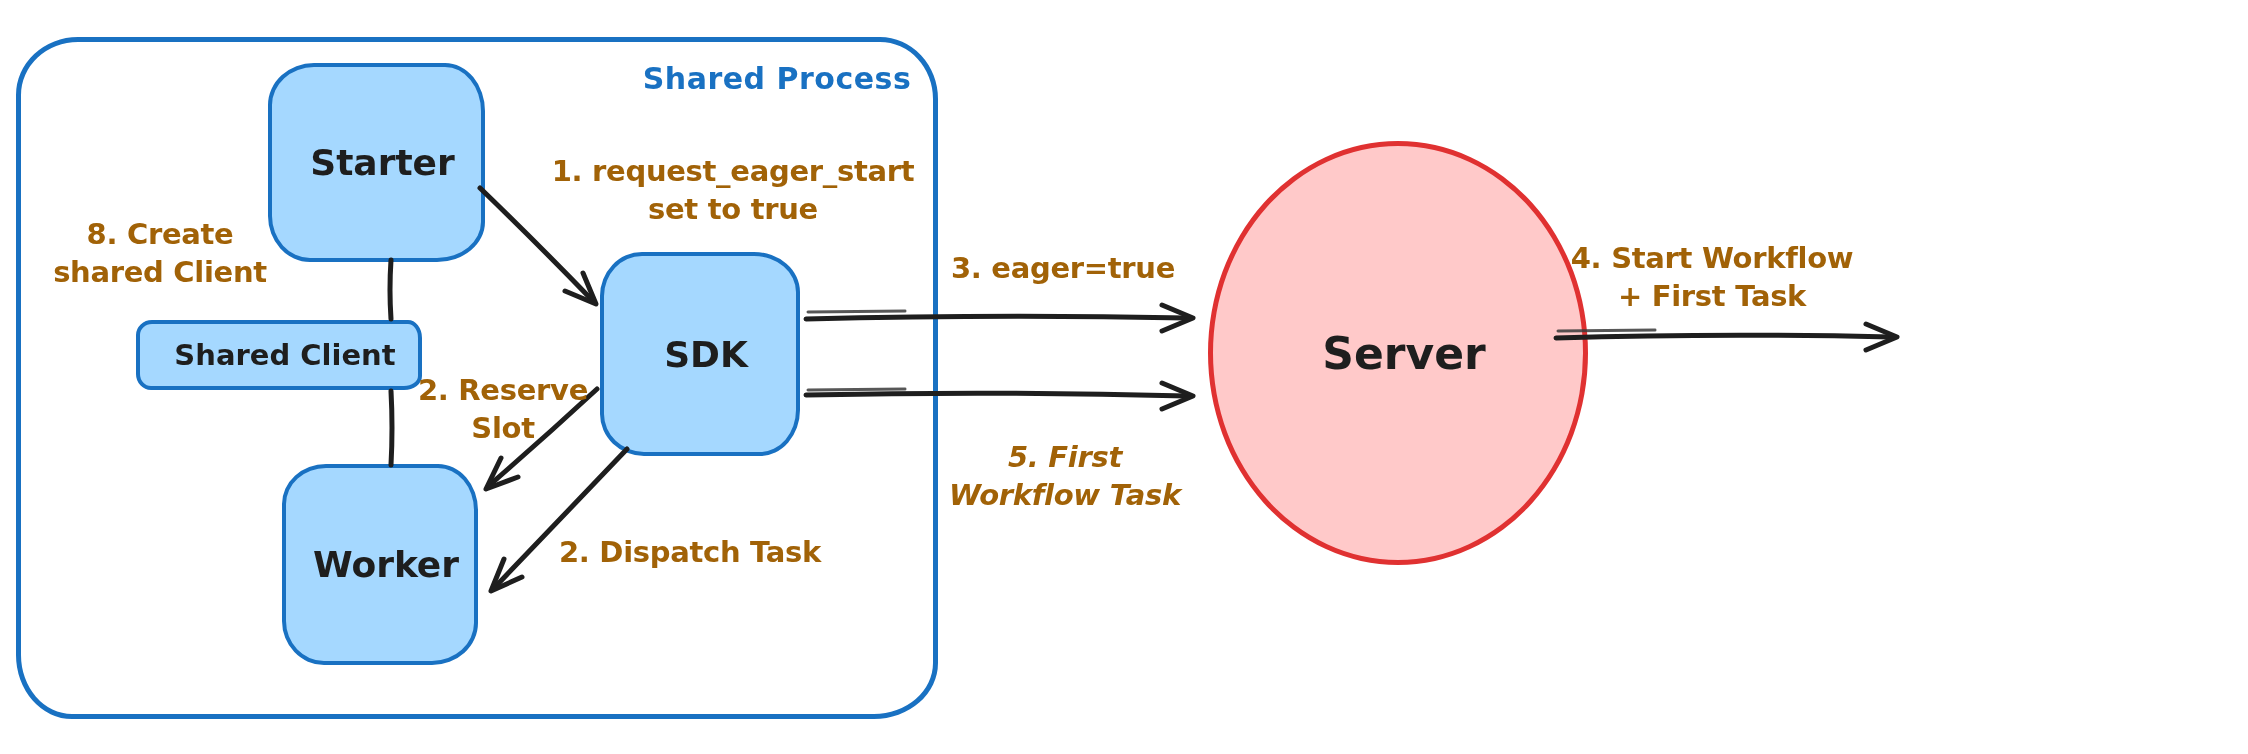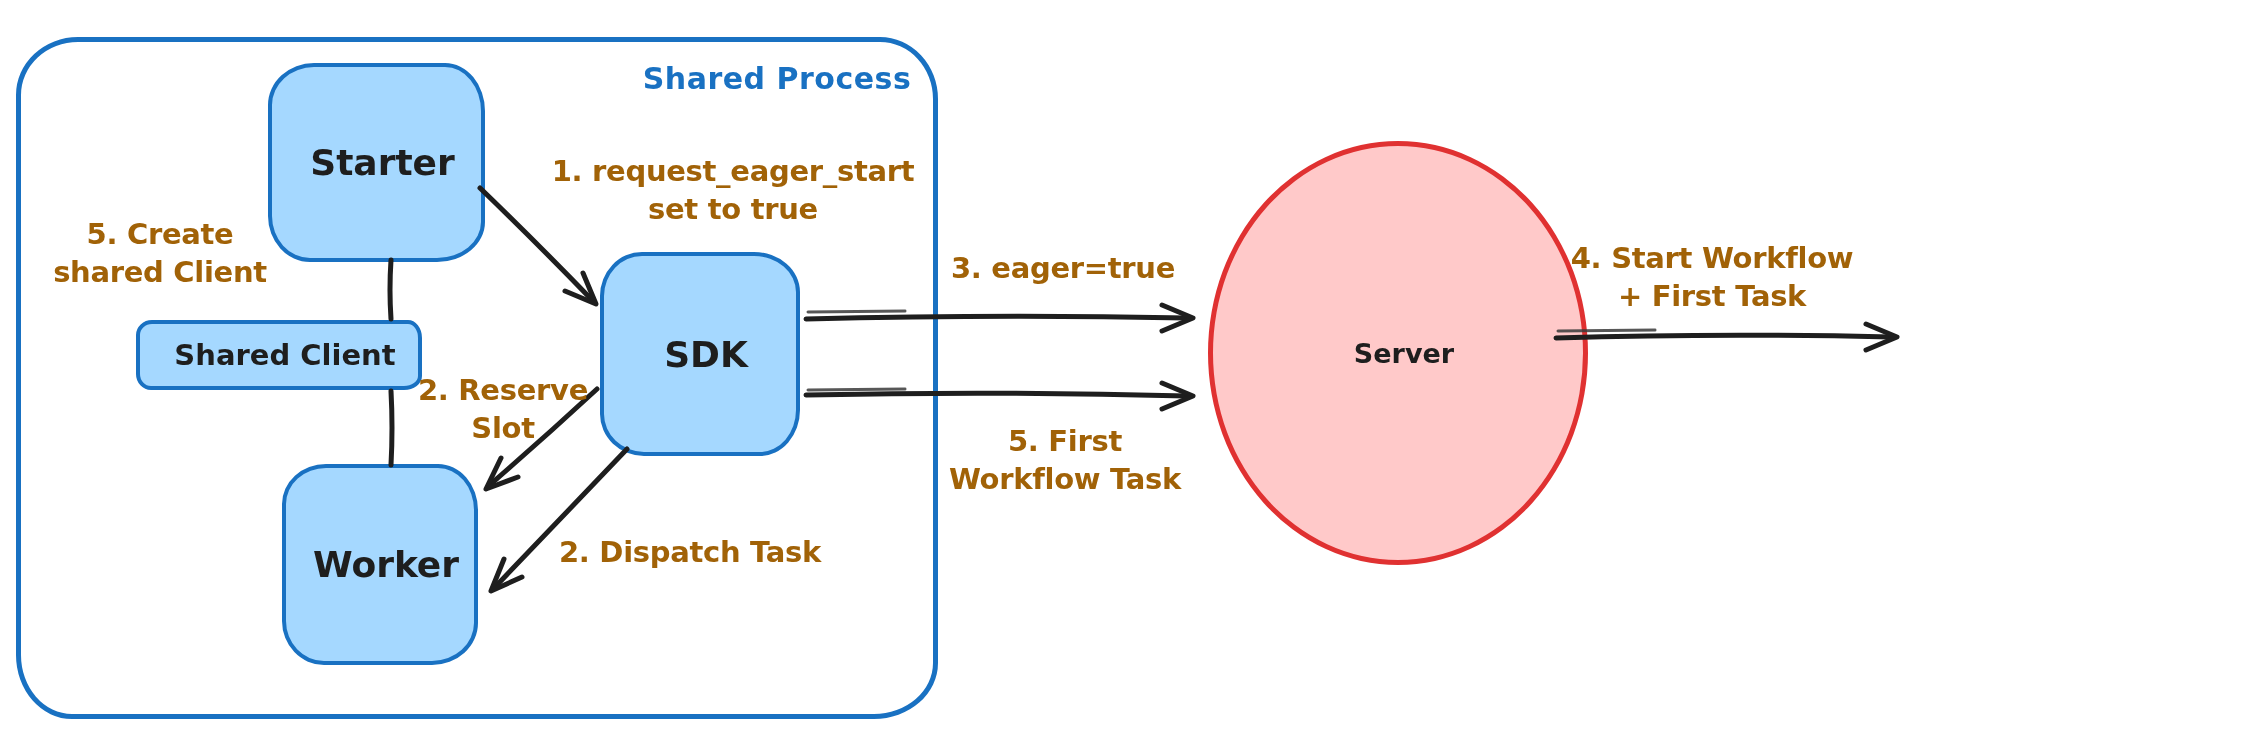--- a/index.html
+++ b/index.html
@@ -89,21 +89,21 @@
     left: 600px; top: 252px;
     width: 200px; height: 204px;
     border-radius: 42px 46px 40px 44px / 44px 40px 46px 42px;
     font-size: 36px;
   }
   .node-server {
     left: 1208px; top: 141px;
     width: 380px; height: 424px;
     border-radius: 50%;
     border-width: 6px;
-    font-size: 27px;
+    font-size: 44px;
   }
   .node-db {
     left: 1905px; top: 193px;
     width: 305px; height: 335px;
     border-radius: 54px 50px 56px 52px / 52px 56px 50px 54px;
     border-width: 6px;
     font-size: 42px;
   }
   
   .note {
@@ -116,21 +116,21 @@
     text-align: center;
     white-space: pre-line;
     color: #a16207;
     z-index: 4;
   }
   .note-create-shared-client   { left: 160px;  top: 253px; }
   .note-request-eager-start    { left: 733px;  top: 190px; }
   .note-reserve-slot           { left: 503px;  top: 409px; }
   .note-dispatch-task          { left: 690px;  top: 552px; }
   .note-eager-true             { left: 1063px; top: 268px; }
-  .note-first-workflow-task    { left: 1065px; top: 460px; }
+  .note-first-workflow-task    { left: 1065px; top: 476px; font-style: italic; }
   .note-start-workflow         { left: 1712px; top: 277px; }
   .stroke {
     stroke: #1e1e1e;
     stroke-width: 5;
     stroke-linecap: round;
     stroke-linejoin: round;
     fill: none;
   }
   .stroke-thin {
     stroke: #3a3a3a;
@@ -206,21 +206,21 @@
       <path class="stroke" d="M1162 383 L1193 396 L1162 409"></path>
     </g>
 
     <g>
       <path class="stroke-thin" d="M1558 331 L1655 330"></path>
       <path class="stroke" d="M1556 338 Q1720 333 1891 337"></path>
       <path class="stroke" d="M1866 324 L1897 337 L1866 350"></path>
     </g>
   </svg>
 
-  <div class="note note-create-shared-client">5. Create
+  <div class="note note-create-shared-client">8. Create
 shared Client</div>
 
   <div class="note note-request-eager-start">1. request_eager_start
 set to true</div>
 
   <div class="note note-reserve-slot">2. Reserve
 Slot</div>
 
   <div class="note note-dispatch-task">2. Dispatch Task</div>
 

